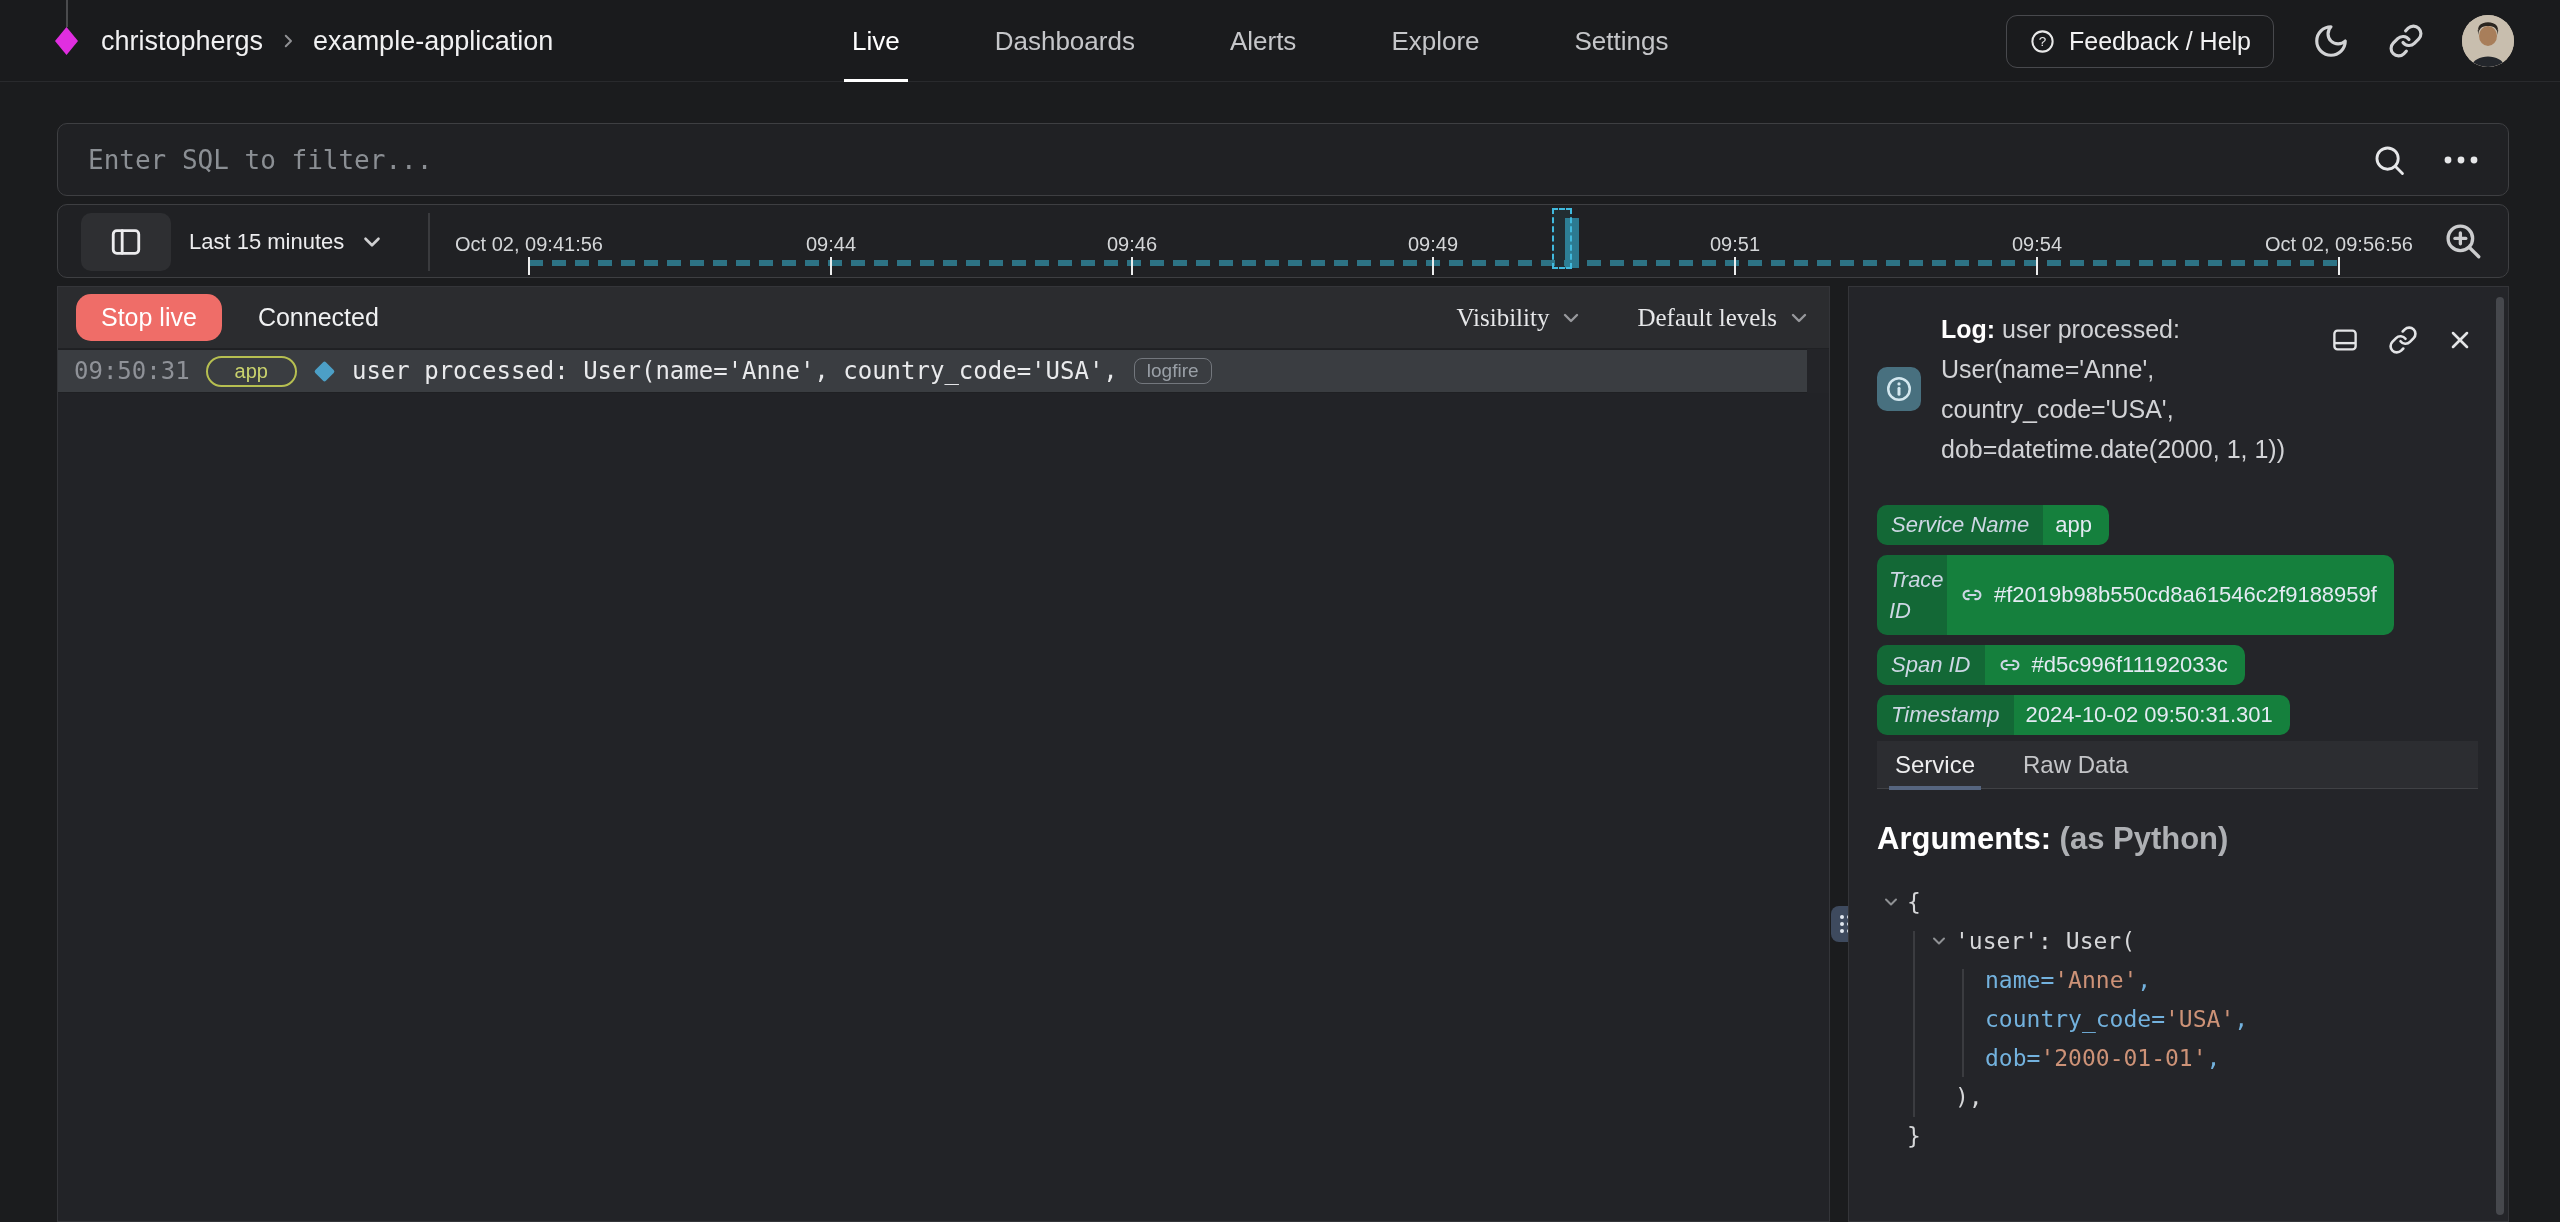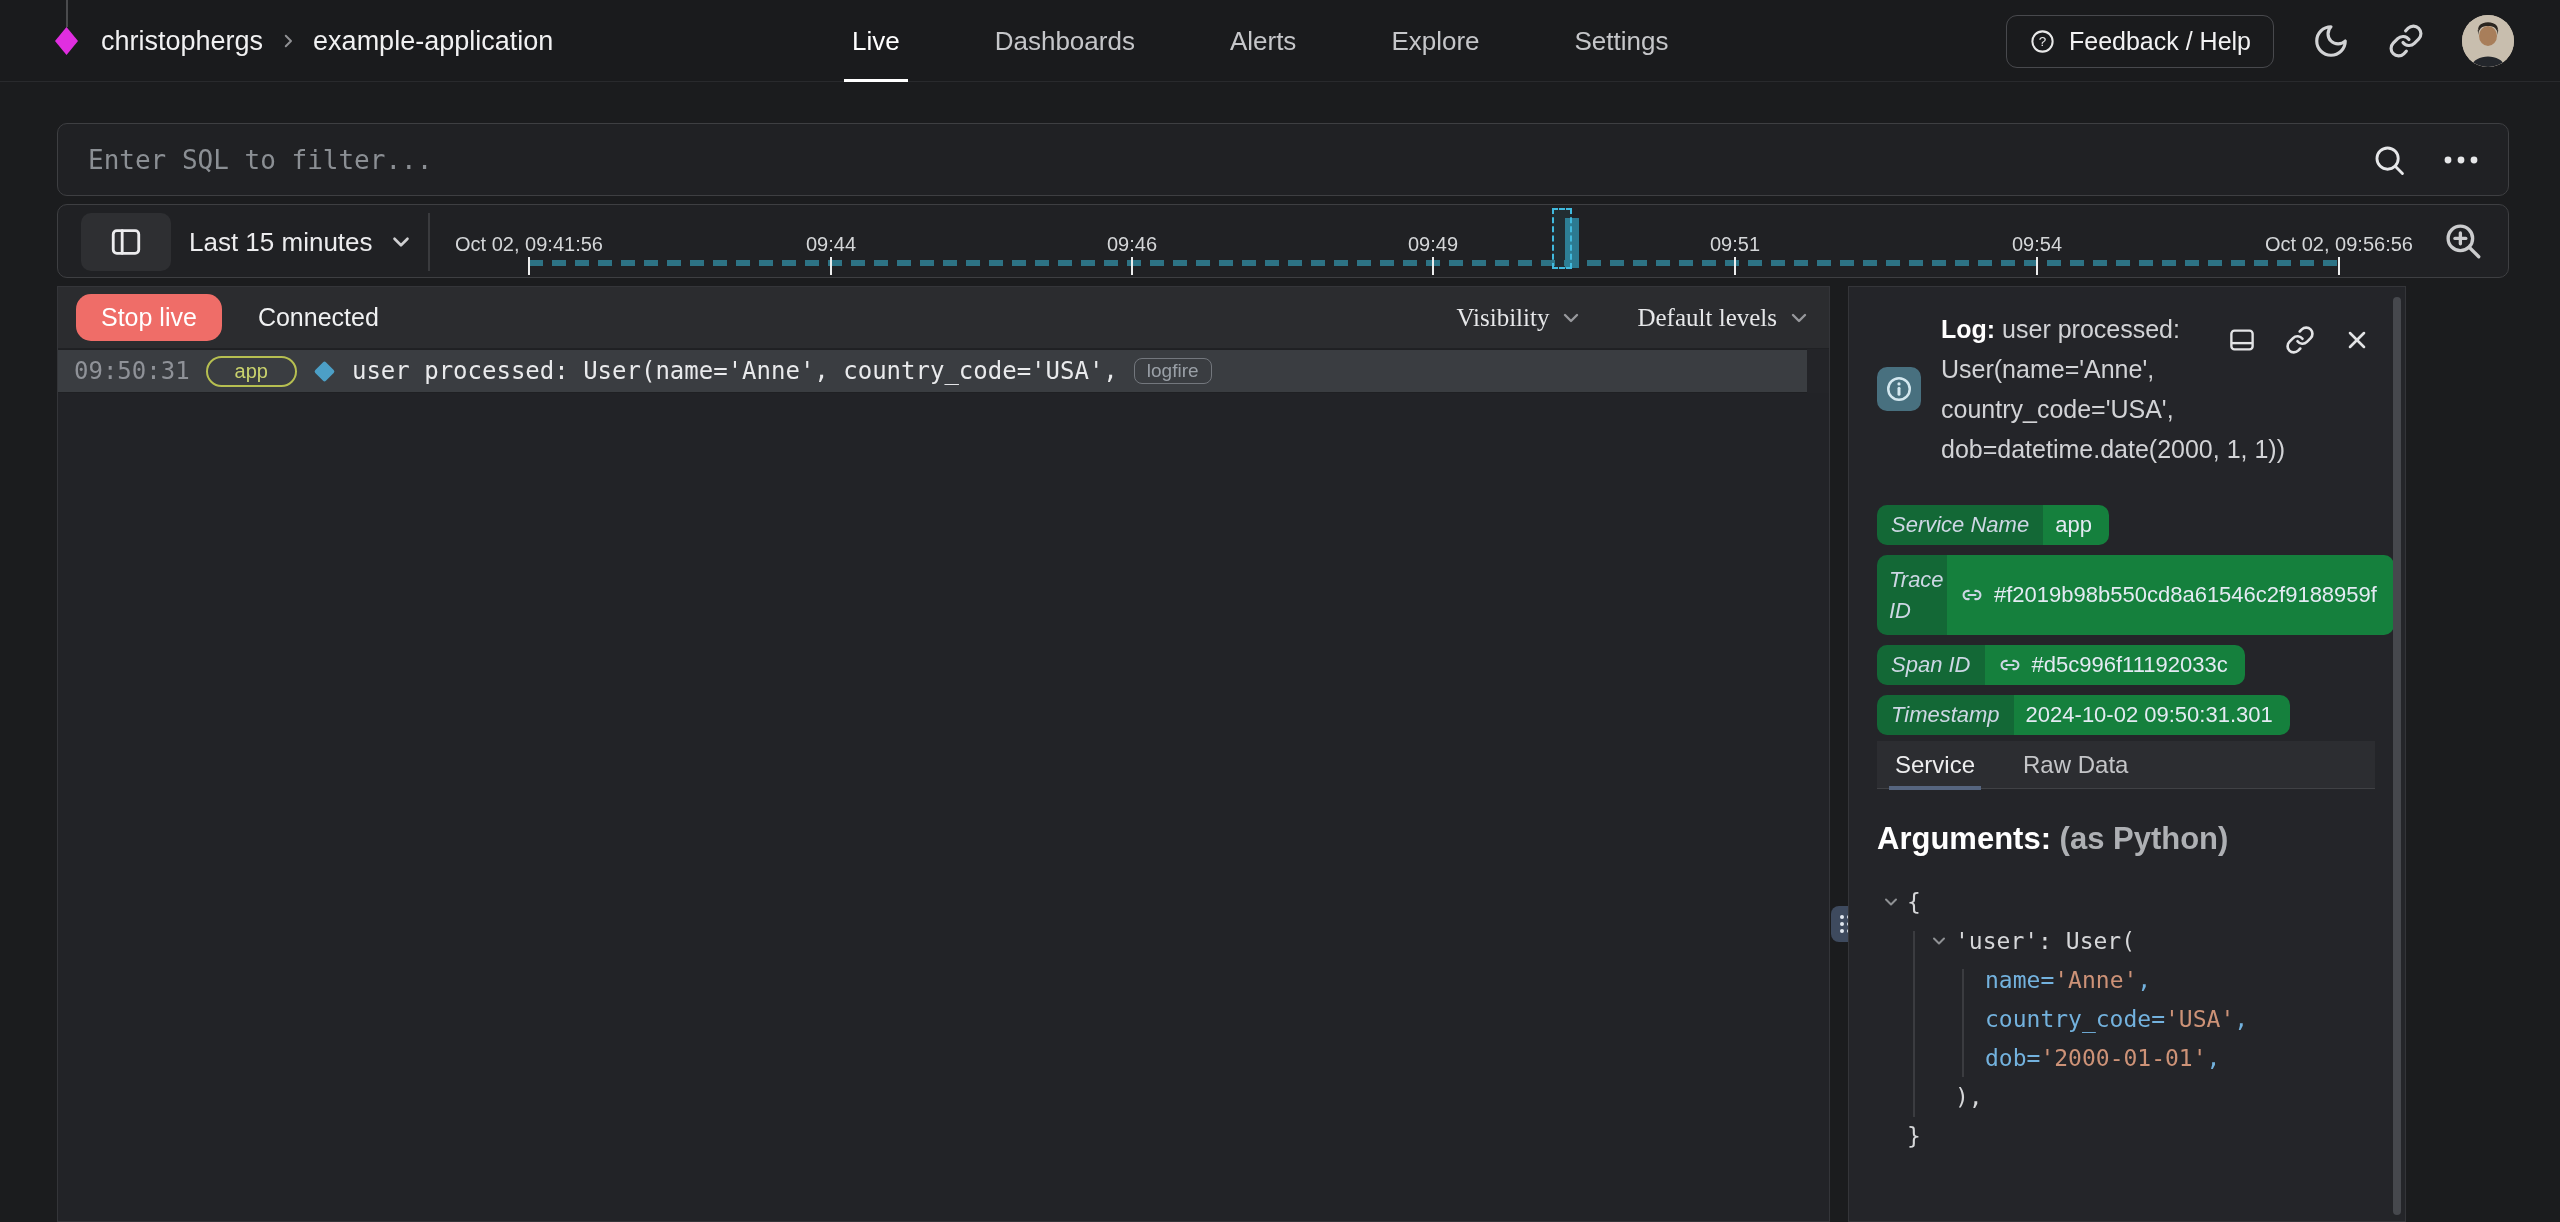--- a/index.html
+++ b/index.html
@@ -32,21 +32,21 @@
              font-family:"DejaVu Sans Mono",monospace;font-size:26px;color:#d2d3d5;}
   .sql-input::placeholder{color:#8b8f94;}
   .sql-icons{display:flex;align-items:center;gap:36px;color:#e6e7e9;}
 
   
   .timebar{position:absolute;left:57px;top:204px;width:2452px;height:74px;border:1.5px solid #3e3f42;
            border-radius:10px;background:#202124;}
   .tb-toggle{position:absolute;left:23px;top:8px;width:90px;height:58px;border-radius:10px;background:#2e2f32;
              display:flex;align-items:center;justify-content:center;border:none;color:#ececee;}
   .tb-range{position:absolute;left:131px;top:0;height:74px;display:flex;align-items:center;gap:15px;
-            font-size:26px;color:#ececee;cursor:pointer;}
+            font-size:22px;color:#ececee;cursor:pointer;}
   .tb-divider{position:absolute;left:370px;top:8px;width:1.5px;height:58px;background:#3a3b3e;}
   .tb-chart{position:absolute;left:370px;right:86px;top:0;height:74px;}
   .tb-baseline{position:absolute;left:101px;width:1810px;top:55px;height:6px;
                background:repeating-linear-gradient(90deg,#2d7385 0,#2d7385 14px,transparent 14px,transparent 23px);}
   .tb-tick{position:absolute;transform:translateX(-50%);}
   .tb-tick .lbl{position:absolute;transform:translateX(-50%);top:-32px;font-size:20px;color:#d4d6d8;white-space:nowrap;}
   .tb-tick .mark{position:absolute;left:-1px;top:-8px;width:2px;height:18px;background:#eceded;}
   .tb-spike-sel{position:absolute;left:1124px;top:3px;width:20px;height:61px;border:2px dashed #41bade;
                 background:rgba(65,186,222,0.08);}
   .tb-spike-bar{position:absolute;left:1137px;top:13px;width:14px;height:50px;background:#2c7a91;}
@@ -79,21 +79,21 @@
                 font-family:"Liberation Sans",sans-serif;}
   .lp-rest{flex:1;background:#222327;}
 
   
   .divider-handle{position:absolute;left:1831px;top:906px;width:28px;height:36px;border-radius:8px;background:#3e4a5e;
                   display:grid;grid-template-columns:repeat(2,1fr);grid-template-rows:repeat(3,1fr);
                   gap:0;padding:7px 7px;cursor:col-resize;}
   .divider-handle i{width:4px;height:4px;border-radius:50%;background:#e2e8f0;margin:auto;}
 
   
-  .detailpanel{position:absolute;left:1848px;top:286px;width:558px;bottom:0;background:#242529;
+  .detailpanel{position:absolute;left:1848px;top:286px;width:661px;bottom:0;background:#242529;
                border:1px solid #343539;padding:22px 30px 0 28px;}
   .dp-icons{position:absolute;top:38px;right:34px;display:flex;gap:28px;color:#e3e4e6;}
   .dp-icons .icon-btn{color:#e3e4e6;}
   .dp-header{display:flex;align-items:center;gap:20px;}
   .info-badge{flex:none;width:44px;height:44px;border-radius:10px;background:#48707f;
               display:flex;align-items:center;justify-content:center;color:#d3e7ef;}
   .dp-title{width:382px;font-size:25px;line-height:40px;color:#d2d3d6;}
   .dp-title b{color:#ffffff;}
   .dp-fields{margin-top:36px;display:flex;flex-direction:column;align-items:flex-start;gap:10px;}
   .field-badge{display:flex;align-items:stretch;background:#15803d;border-radius:10px;overflow:hidden;font-size:22px;}

